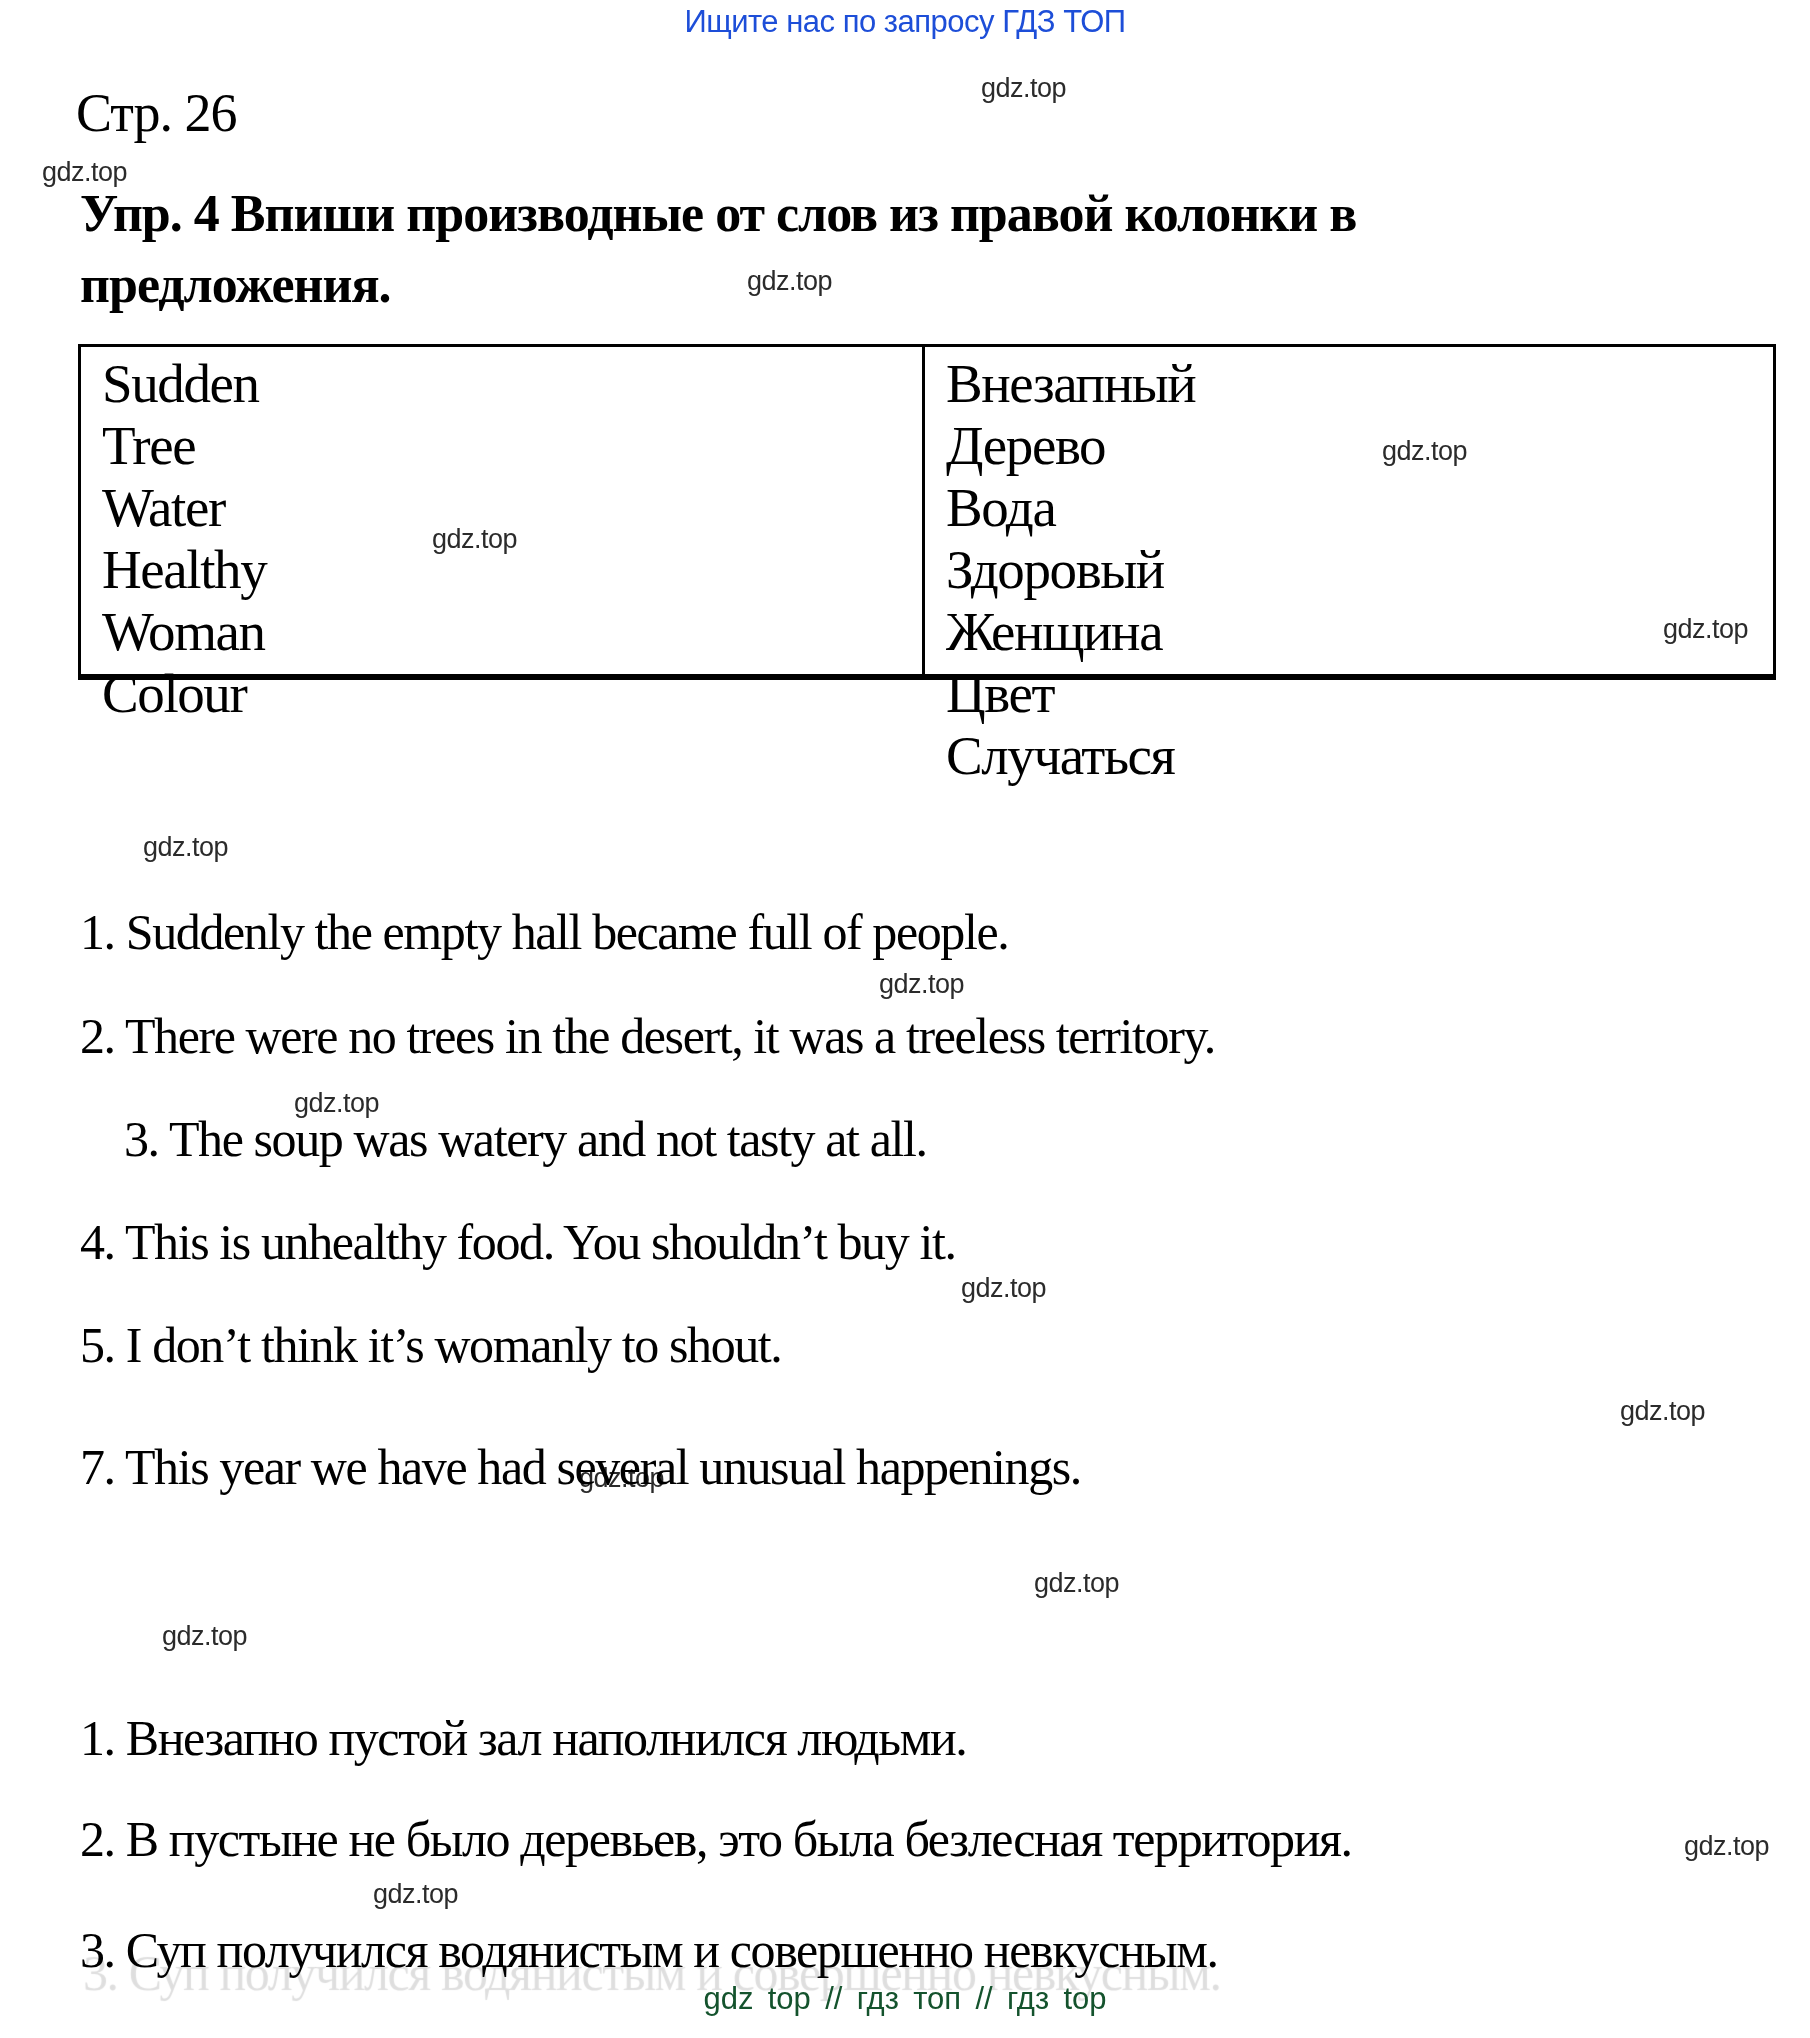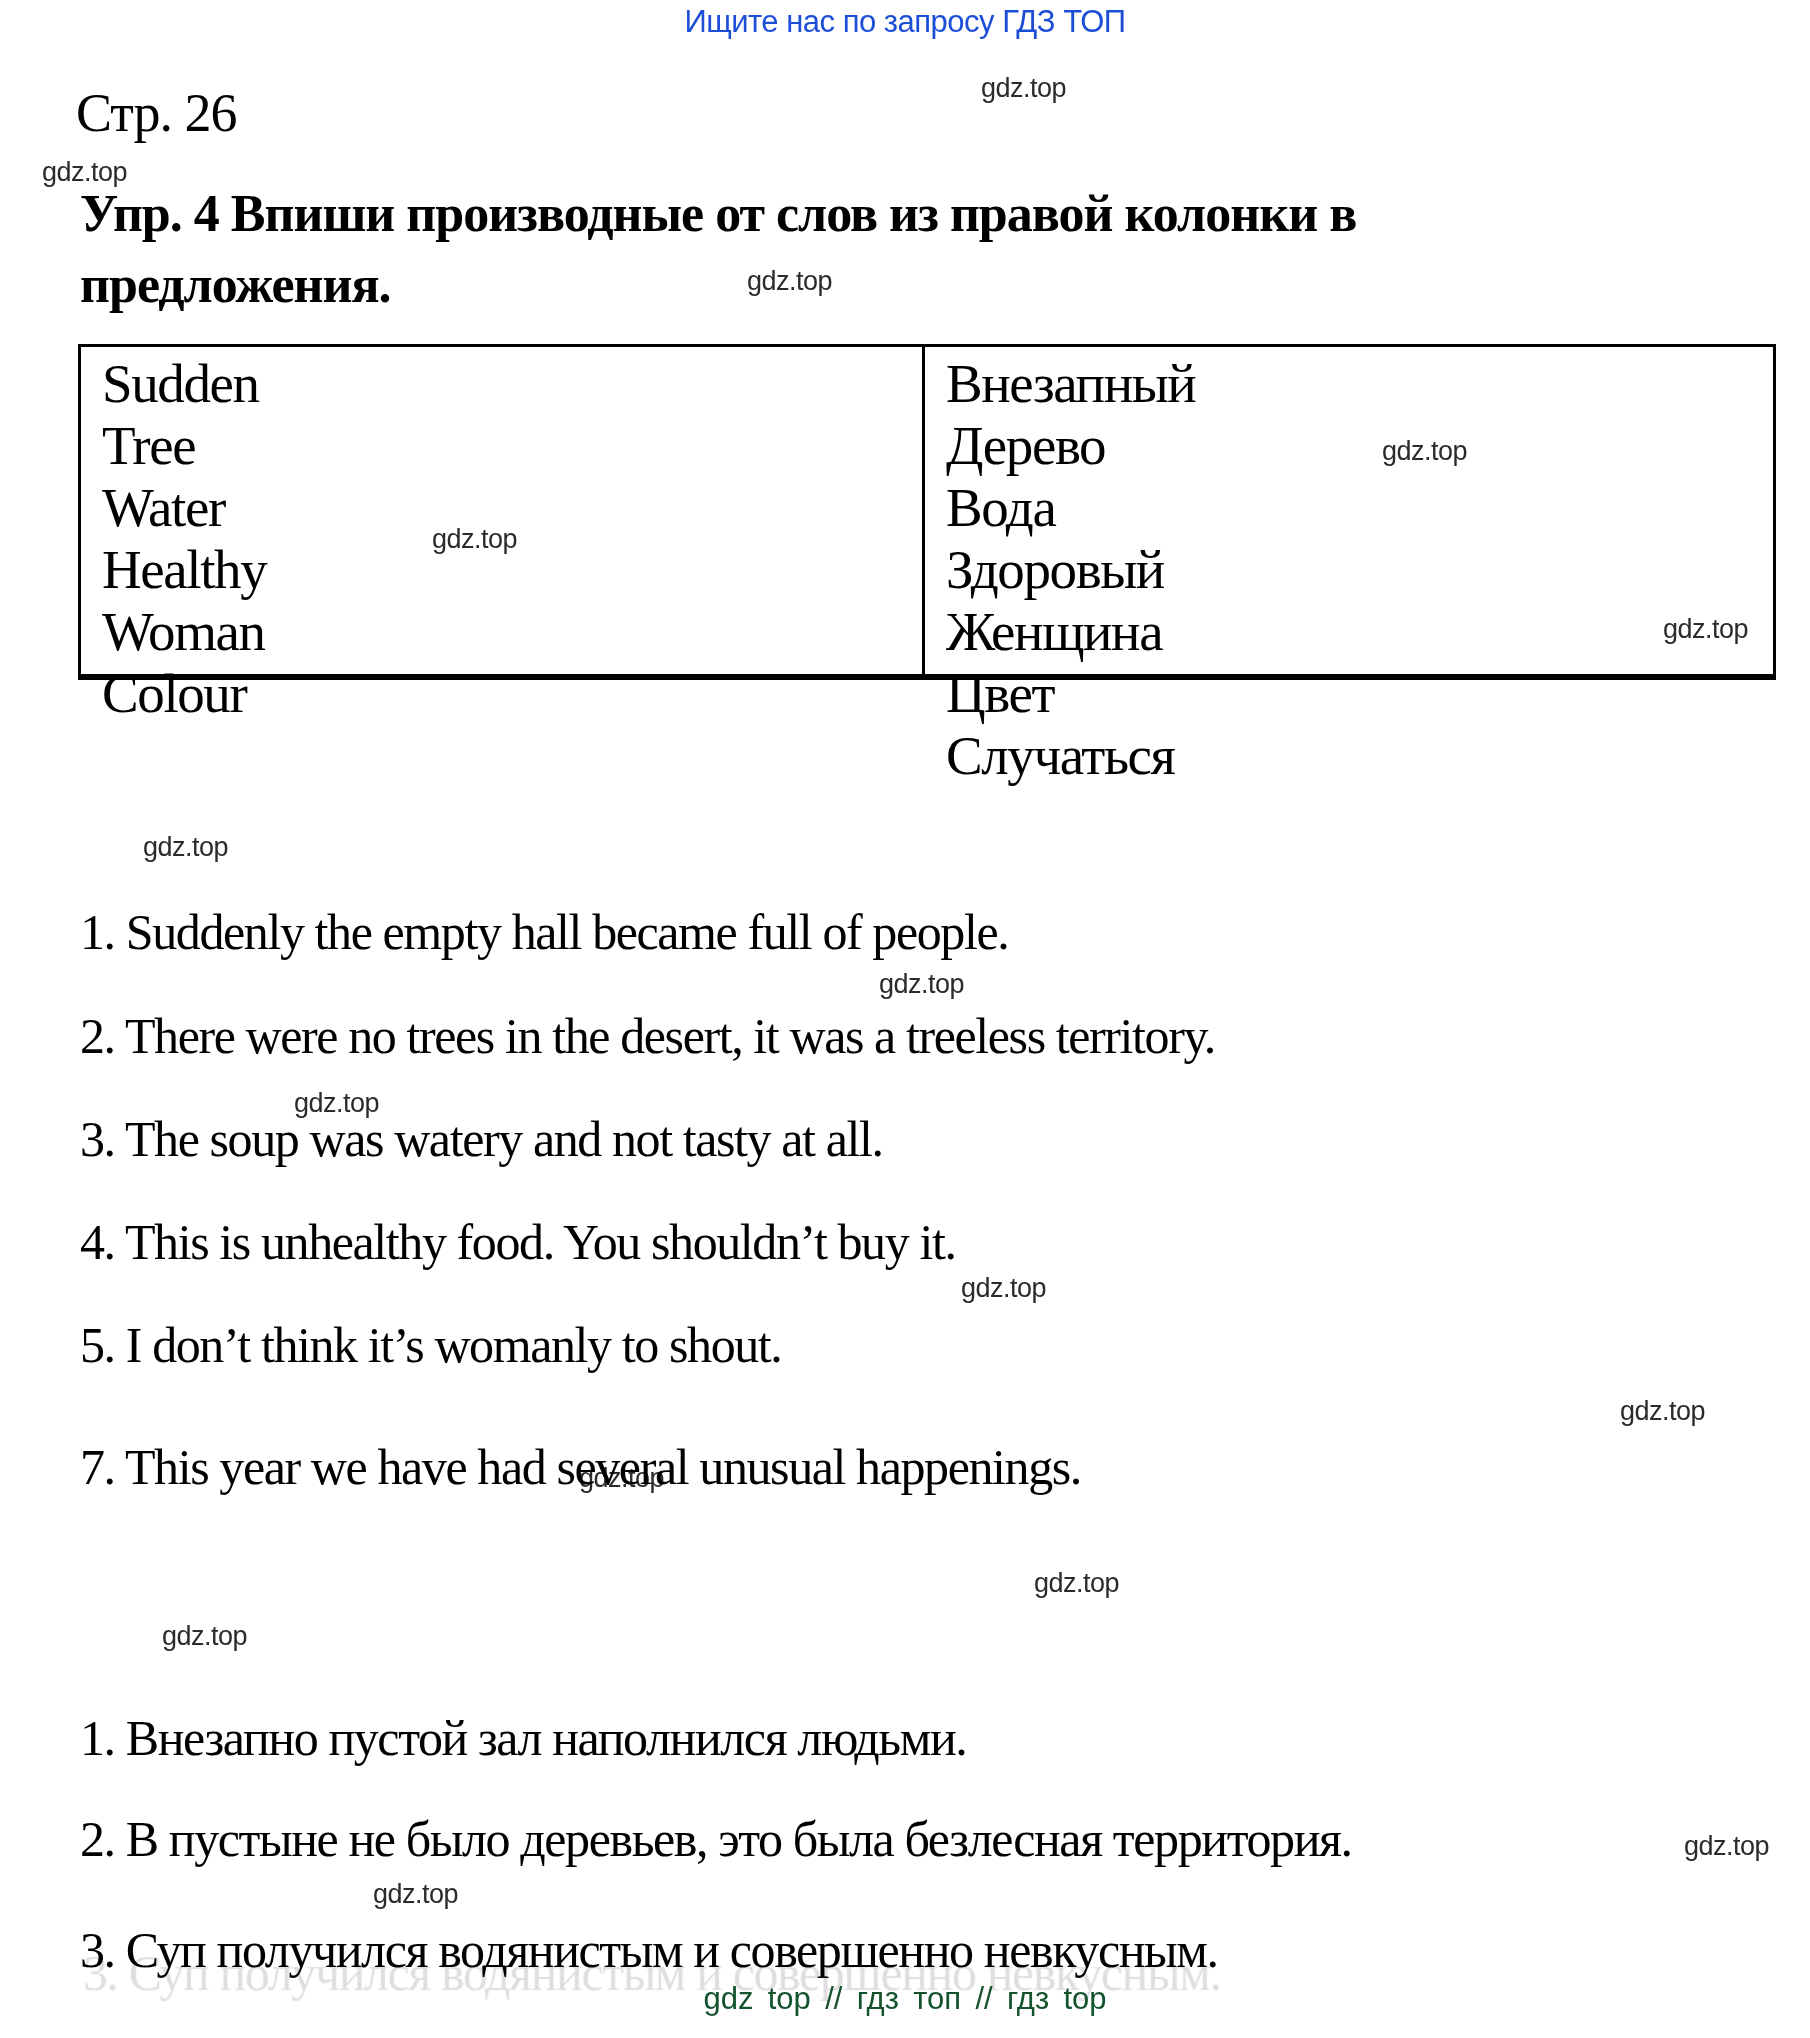--- a/index.html
+++ b/index.html
@@ -131,21 +131,21 @@
       <div class="vocab-word">Вода</div>
       <div class="vocab-word">Здоровый</div>
       <div class="vocab-word">Женщина</div>
       <div class="vocab-word">Цвет</div>
       <div class="vocab-word">Случаться</div>
     </div>
   </div>
 
   <div class="sentence" style="top:903px;">1. Suddenly the empty hall became full of people.</div>
   <div class="sentence" style="top:1007px;">2. There were no trees in the desert, it was a treeless territory.</div>
-  <div class="sentence" style="top:1110px;">3. The soup was watery and not tasty at all.</div>
+  <div class="sentence" style="top:1110px;margin-left:44px;">3. The soup was watery and not tasty at all.</div>
   <div class="sentence" style="top:1213px;">4. This is unhealthy food. You shouldn’t buy it.</div>
   <div class="sentence" style="top:1316px;">5. I don’t think it’s womanly to shout.</div>
   <div class="sentence" style="top:1438px;text-align:center;">7. This year we have had several unusual happenings.</div>
 
   <div class="sentence" style="top:1709px;">1. Внезапно пустой зал наполнился людьми.</div>
   <div class="sentence" style="top:1810px;">2. В пустыне не было деревьев, это была безлесная территория.</div>
   <div class="sentence ghost" style="top:1921px;">3. Суп получился водянистым и совершенно невкусным.</div>
 
   <div class="footer-line">gdz top // гдз топ // гдз top</div>
 

